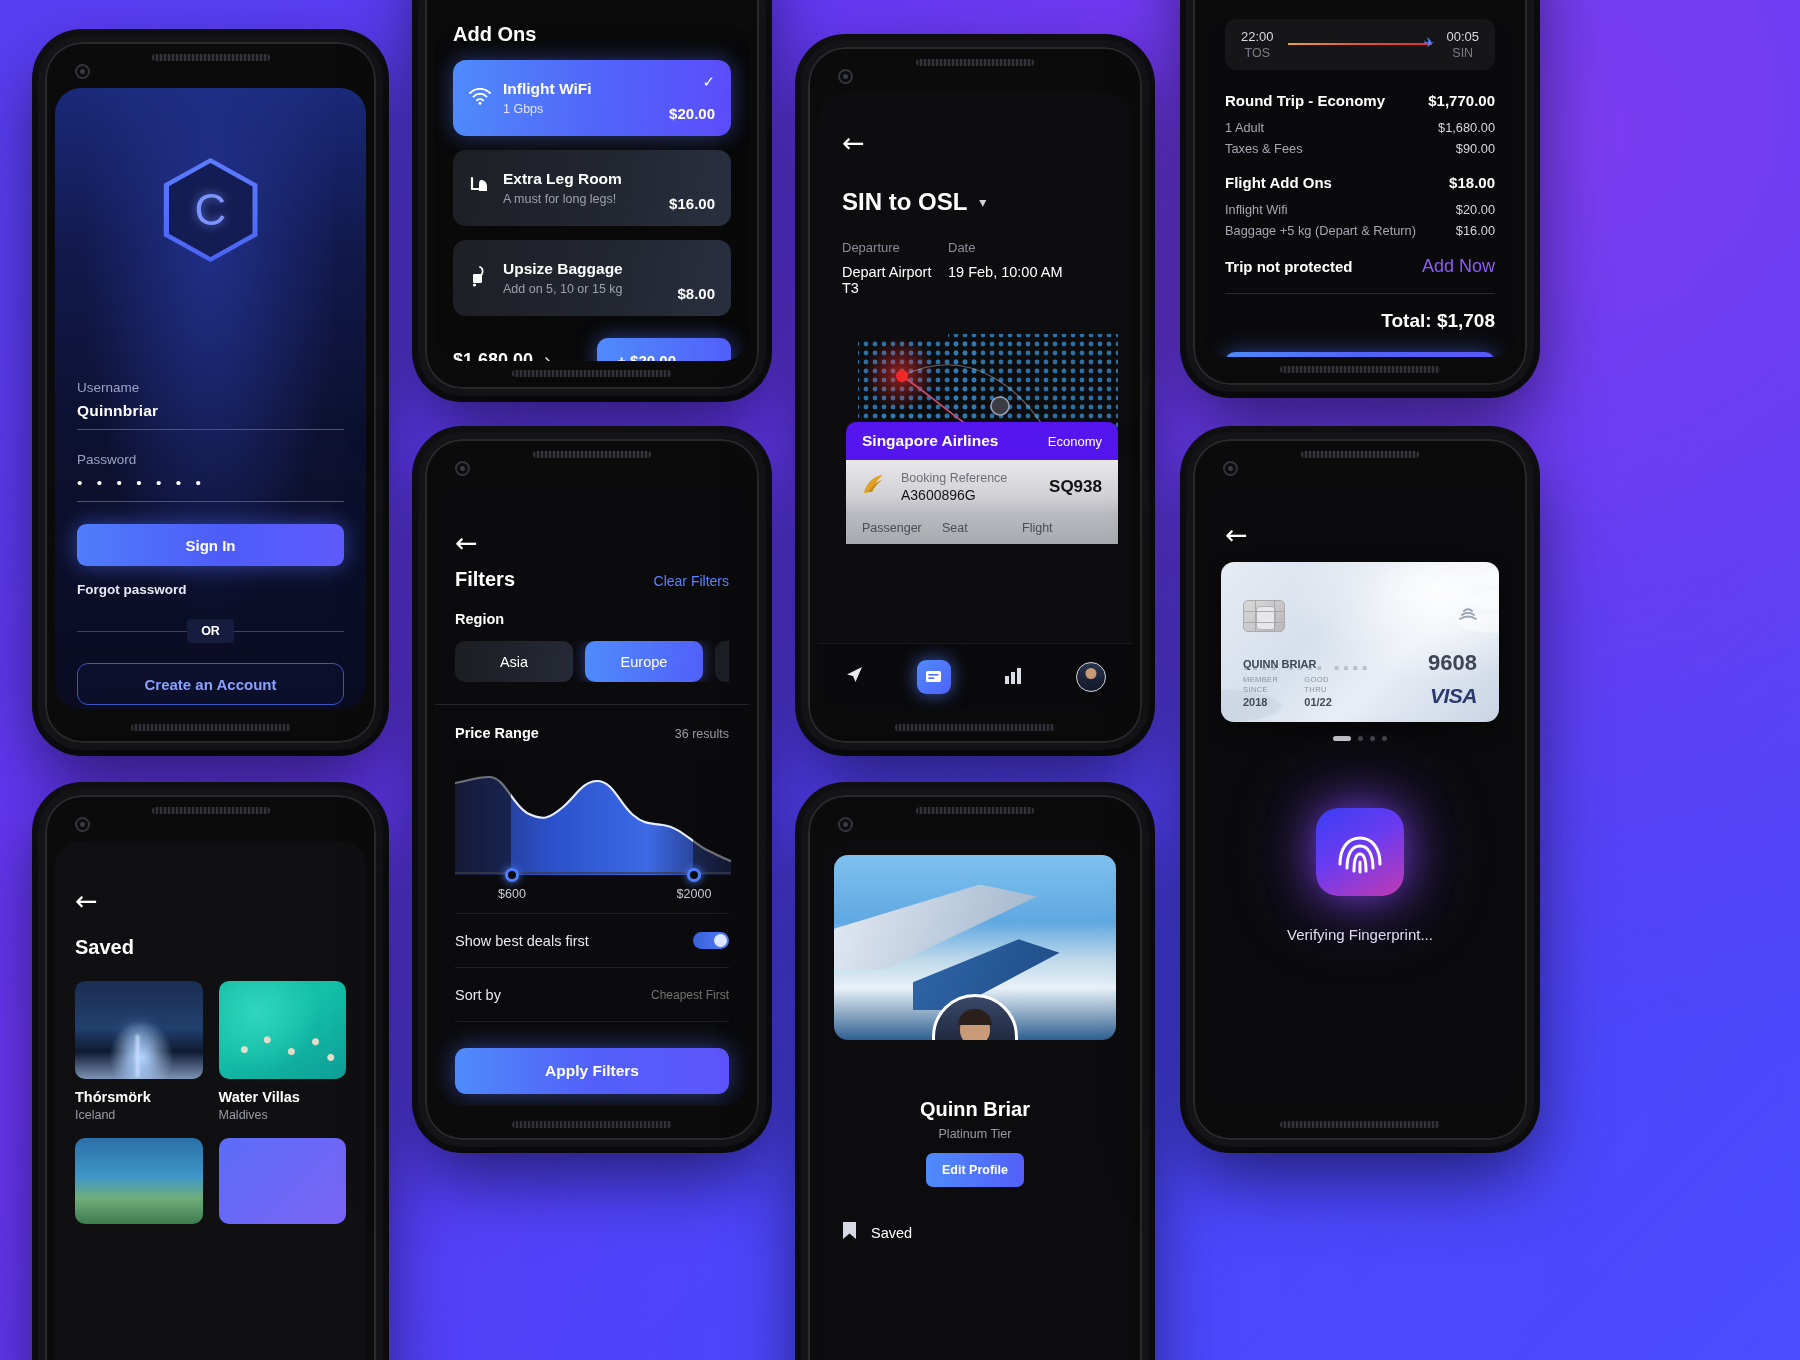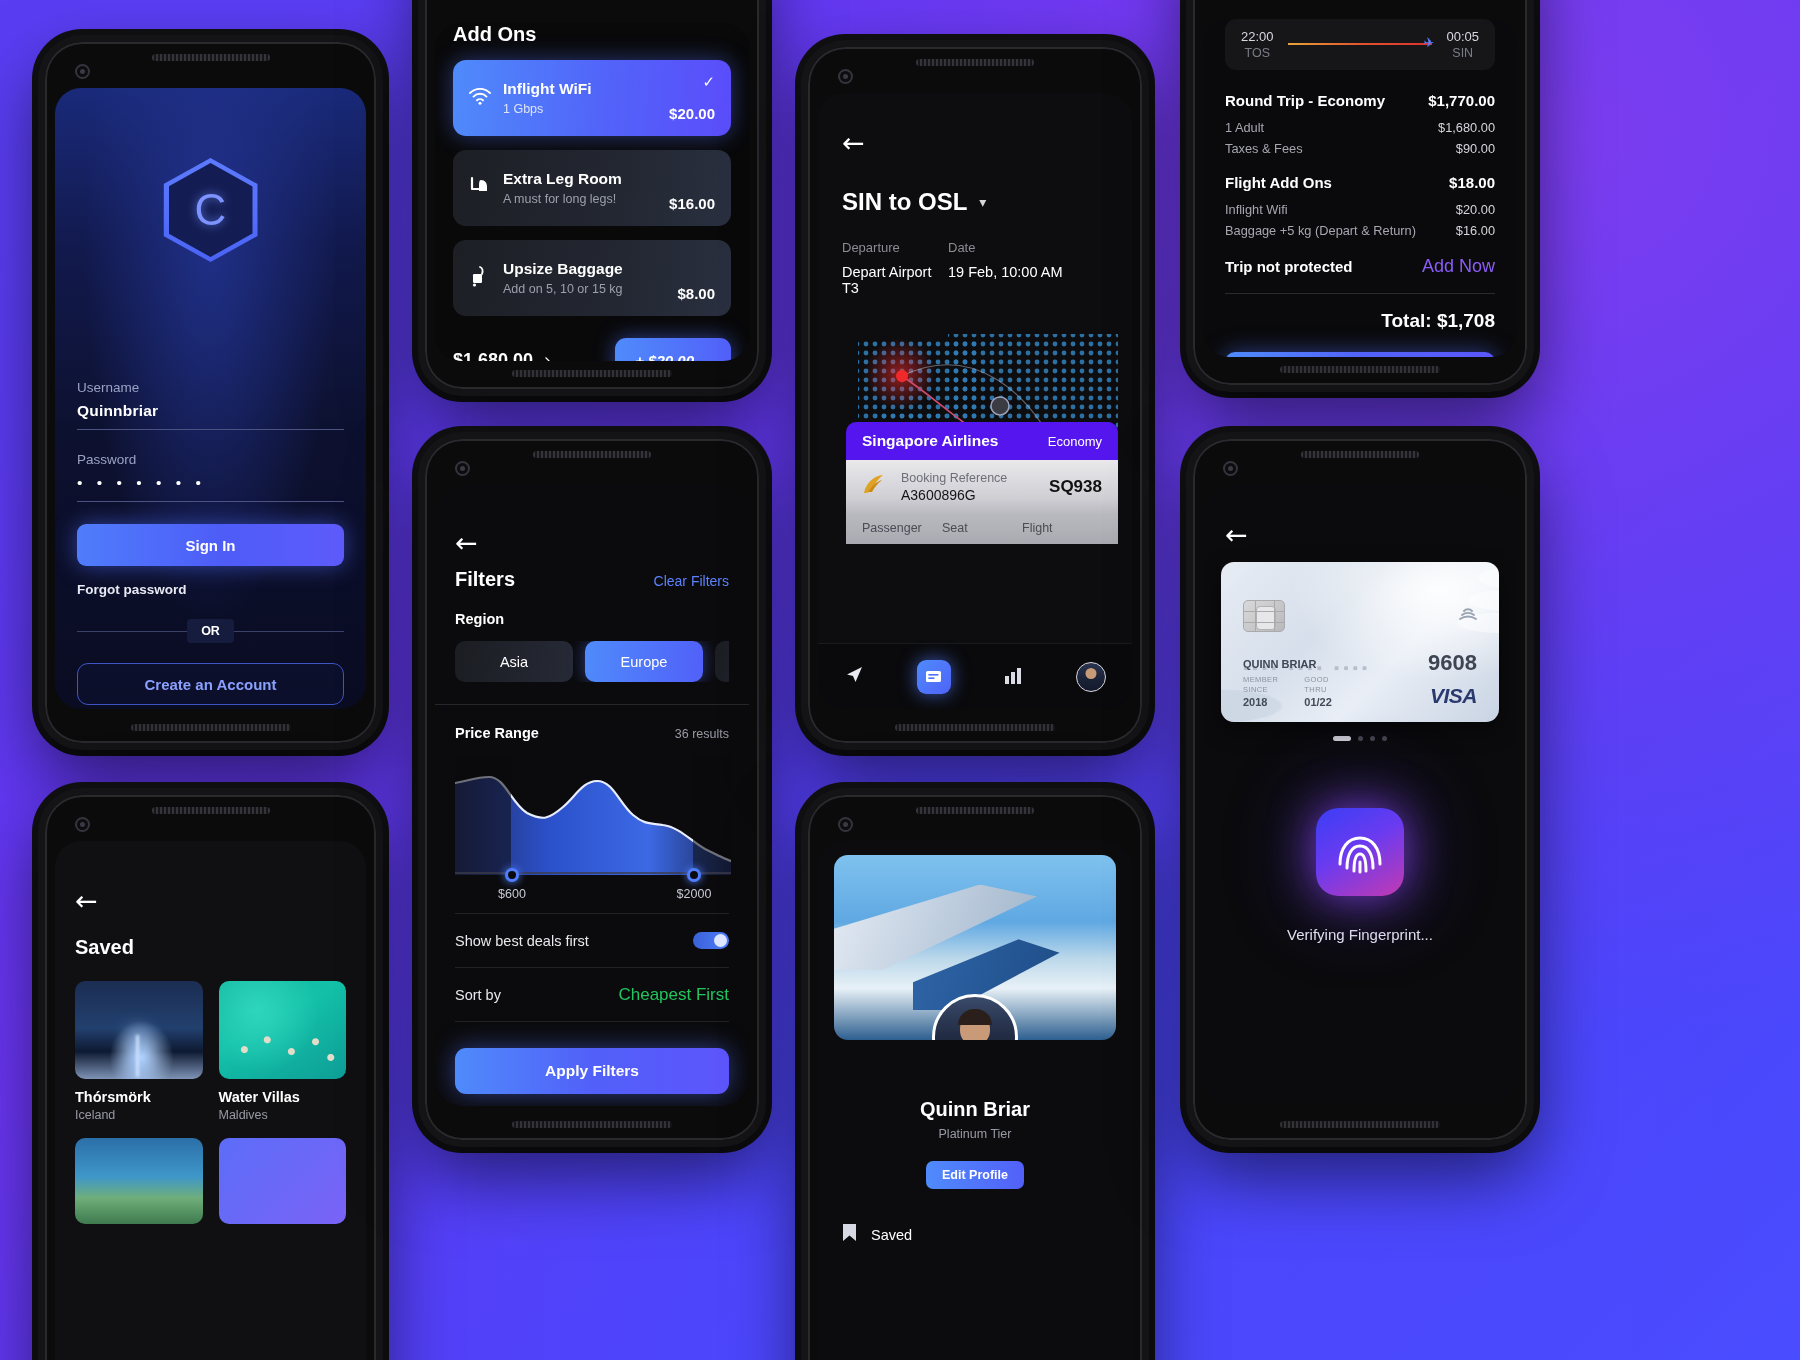--- a/index.html
+++ b/index.html
@@ -101,23 +101,23 @@
   .ad-ico{width:34px;font-size:21px;color:#fff;text-align:left;font-family:"DejaVu Sans",sans-serif;}
   .ad-tx{flex:1;}
   .ad-nm{color:#fff;font-size:15.5px;font-weight:bold;}
   .ad-sb{color:#dfe4f5;font-size:12.5px;margin-top:4px;}
   .addon.un .ad-sb{color:#9ba0ad;}
   .ad-pr{color:#fff;font-size:15px;font-weight:bold;align-self:flex-end;margin-bottom:14px;}
   .ad-chk{position:absolute;right:16px;top:13px;color:#fff;font-size:15px;}
   .addon-foot{display:flex;align-items:center;justify-content:space-between;margin-top:22px;}
   .tot-l{color:#fff;font-size:18px;font-weight:bold;}
   .tot-car{color:#fff;font-size:17px;margin-left:11px;font-family:"DejaVu Sans",sans-serif;}
-  .btn-add{height:44px;padding:16px 20px;border-radius:11px;display:flex;align-items:center;gap:2px;
+  .btn-add{height:44px;padding:16px 20px;border-radius:11px;display:flex;align-items:center;gap:20px;
      color:#fff;font-size:15px;font-weight:bold;
-     background:linear-gradient(90deg,#4f8bfb,#5260f9);box-shadow:0 0 20px rgba(78,110,250,.55);font-style:italic;}
+     background:linear-gradient(90deg,#4f8bfb,#5260f9);box-shadow:0 0 20px rgba(78,110,250,.55);}
 
   
   #p4{left:418px;top:432px;width:348px;height:715px;}
   #p4 .screen{background:#0b0b0d;}
   .fl-pad{padding:0 20px;}
   .fl-head{display:flex;align-items:baseline;justify-content:space-between;margin-top:12px;}
   .clear-link{color:#5b82ff;font-size:14px;}
   .sub-lbl{color:#fff;font-size:14.5px;font-weight:bold;margin-top:20px;}
   .chips{display:flex;gap:12px;margin-top:14px;overflow:hidden;}
   .chip{height:41px;min-width:118px;border-radius:10px;display:flex;align-items:center;justify-content:center;
@@ -128,21 +128,21 @@
   .price-head{display:flex;align-items:baseline;justify-content:space-between;margin-top:20px;}
   .results{color:#9a9aa6;font-size:12.5px;}
   .chart-box{position:relative;height:120px;margin-top:14px;}
   .chart-box svg{display:block;}
   .knob{position:absolute;bottom:-7px;width:14px;height:14px;border-radius:50%;background:#0b0b0d;
      border:3px solid #4f7dfb;box-shadow:0 0 8px #4f7dfb;}
   .axis-lbls{display:flex;margin-top:12px;position:relative;height:16px;}
   .axis-lbls span{position:absolute;color:#c7c9d4;font-size:12.5px;transform:translateX(-50%);}
   .row-ln{display:flex;align-items:center;justify-content:space-between;height:54px;border-top:1px solid #212127;}
   .row-lbl{color:#e9e9ef;font-size:14.5px;}
-  .row-val{color:#22c55e;font-size:17px;}
+  .row-val{color:#737373;font-size:12px;}
   .toggle{width:36px;height:17px;border-radius:9px;background:linear-gradient(90deg,#3a62d8,#4f7dfb);position:relative;}
   .toggle i{position:absolute;right:2px;top:2px;width:13px;height:13px;border-radius:50%;background:#dfe6ff;}
   .btn-apply{margin:26px 20px 0;height:46px;border-radius:11px;display:flex;align-items:center;justify-content:center;
      color:#fff;font-size:15.5px;font-weight:bold;
      background:linear-gradient(90deg,#4f8bfb,#5260f9,#5d55fb);box-shadow:0 0 24px rgba(78,110,250,.5);}
 
   
   #p5{left:801px;top:40px;width:348px;height:710px;}
   #p5 .screen{background:#0d0d0f;}
   .rt-pad{padding:0 24px;}
@@ -188,21 +188,21 @@
      clip-path:polygon(0% 62%,72% 4%,100% 22%,26% 100%,0% 100%);}
   .avatar-big{position:absolute;left:50%;bottom:-40px;transform:translateX(-50%);width:86px;height:86px;
      border-radius:50%;border:3px solid #fff;overflow:hidden;
      background:linear-gradient(180deg,#3a4a6a 0%,#222c44 48%,#11161f 100%);}
   .avatar-big .face{position:absolute;left:50%;top:16px;transform:translateX(-50%);width:30px;height:32px;
      border-radius:50% 50% 45% 45%;background:#c89a78;}
   .avatar-big .hair{position:absolute;left:50%;top:12px;transform:translateX(-50%);width:34px;height:16px;
      border-radius:17px 17px 0 0;background:#2a1f1a;}
   .pf-name{color:#fff;font-size:20px;font-weight:bold;text-align:center;margin-top:58px;}
   .pf-tier{color:#9a9aa6;font-size:12.5px;text-align:center;margin-top:6px;}
-  .btn-edit{margin:20px auto 0;width:98px;height:28px;border-radius:7px;display:flex;align-items:center;justify-content:center;
+  .btn-edit{margin:12px auto 0;width:98px;height:34px;border-radius:7px;display:flex;align-items:center;justify-content:center;
      color:#fff;font-size:12.5px;font-weight:bold;background:linear-gradient(90deg,#4f8bfb,#5260f9);}
   .saved-row{display:flex;align-items:center;gap:14px;margin:34px 24px 0;color:#fff;font-size:14.5px;}
   .bm{font-size:17px;color:#c9cbd6;font-family:"DejaVu Sans",sans-serif;}
 
   
   #p7{left:1186px;top:-84px;width:348px;height:476px;}
   #p7 .screen{top:96px;bottom:28px;background:#0a0a0c;padding:0 22px;}
   .mini-seg{background:#161619;border-radius:11px;padding:10px 16px;display:flex;justify-content:space-between;align-items:center;}
   .seg-c{text-align:center;}
   .seg-t{color:#d8d8e0;font-size:13px;}

